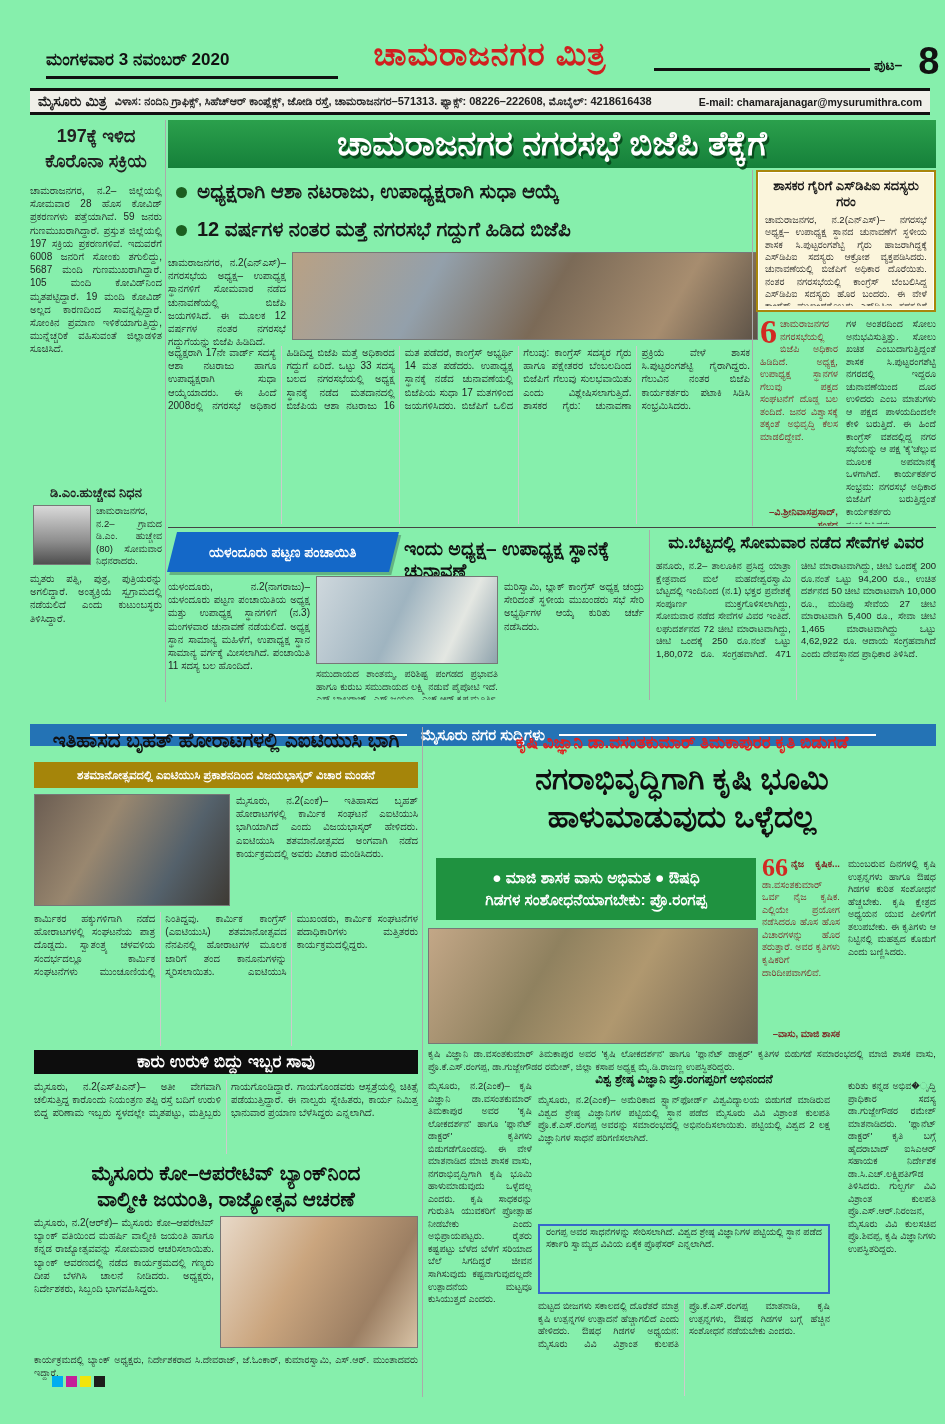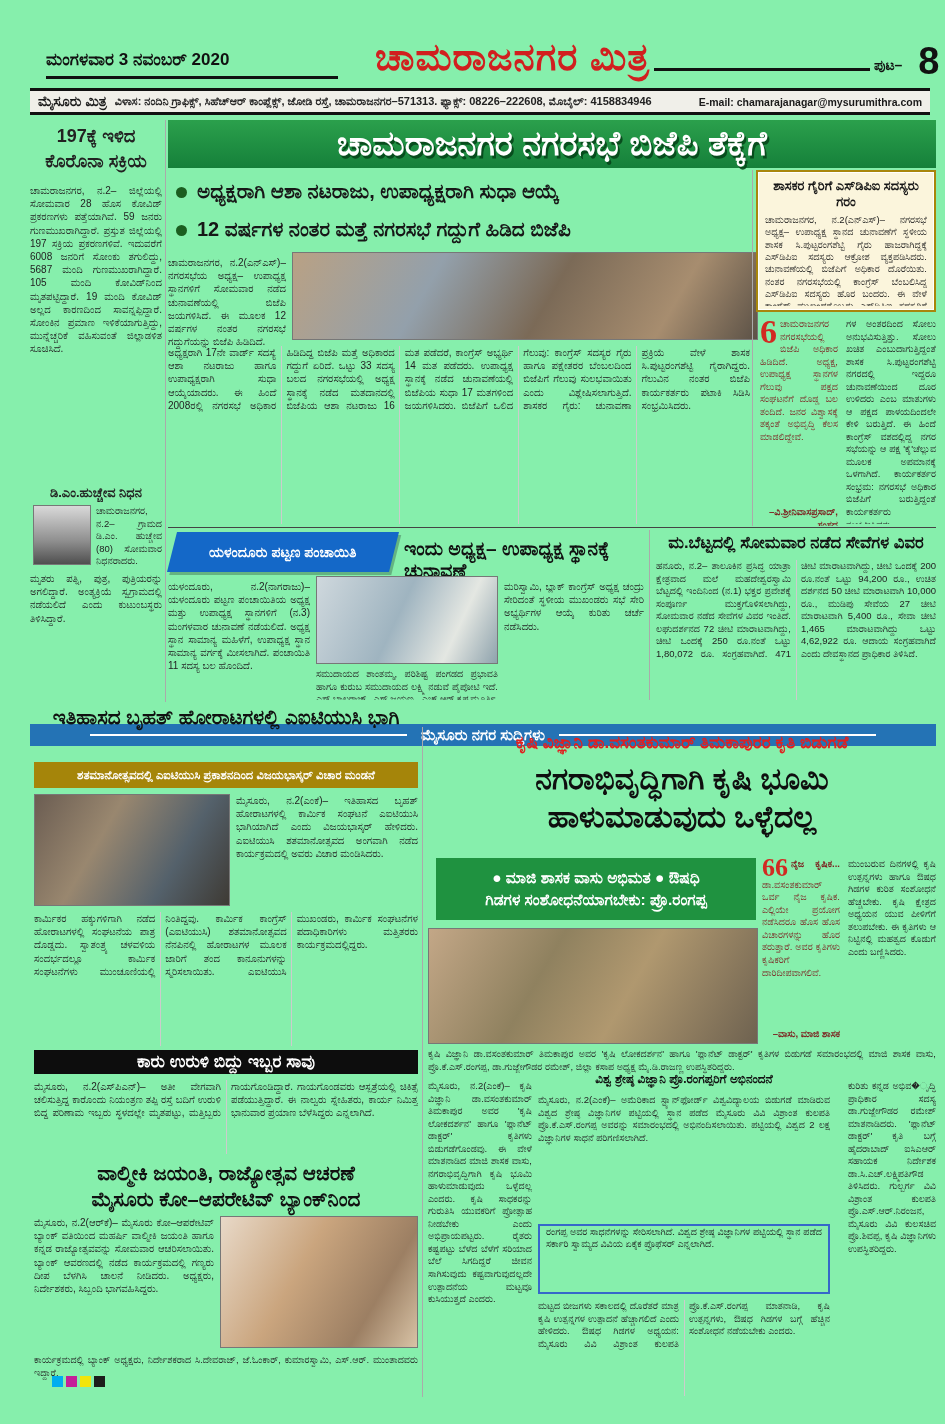--- a/index.html
+++ b/index.html
@@ -7,21 +7,21 @@
         font-family:"Liberation Sans","DejaVu Sans",sans-serif;color:#1a1a1a;}
   .tx{position:absolute;overflow:hidden;font-size:10px;line-height:1.32;text-align:justify;color:#222;}
   .tx.small{font-size:9.5px;}
   .hl{position:absolute;height:1px;background:#999;}
   .vl{position:absolute;width:1px;background:#aaa;}
   .rule{position:absolute;height:3px;background:#111;}
   .center{text-align:center;}
   .bold{font-weight:bold;}
   
   .date{position:absolute;font-size:17px;font-weight:bold;color:#111;}
-  .masthead{position:absolute;font-size:38px;font-weight:bold;color:#d11f1f;letter-spacing:1px;text-align:right;}
+  .masthead{position:absolute;font-size:32px;font-weight:bold;color:#d11f1f;letter-spacing:1px;text-align:center;}
   .pagenum{position:absolute;display:flex;align-items:flex-end;gap:2px;color:#111;}
   .pagenum .pl{font-size:14px;font-weight:bold;padding-bottom:6px;}
   .pagenum .pn{font-size:38px;font-weight:bold;line-height:1;}
   .addrbar{position:absolute;background:#f0efe9;border-top:3px solid #111;border-bottom:3px solid #111;
            display:flex;align-items:center;gap:8px;padding:0 8px;box-sizing:border-box;}
   .addrbar .lbl{font-size:14px;font-weight:bold;white-space:nowrap;}
   .addrbar .adr{font-size:11px;font-weight:bold;color:#222;white-space:nowrap;}
   .addrbar .eml{font-size:10.5px;font-weight:bold;margin-left:auto;white-space:nowrap;}
   
   .banner{position:absolute;background:linear-gradient(#2ba04c,#15803a);display:flex;align-items:center;justify-content:center;}
@@ -66,21 +66,21 @@
   <div class="date" style="left:46px;top:50px;">ಮಂಗಳವಾರ 3 ನವಂಬರ್ 2020</div>
   <div class="rule" style="left:46px;top:76px;width:292px;"></div>
   <div class="masthead" style="left:330px;top:36px;width:320px;">ಚಾಮರಾಜನಗರ ಮಿತ್ರ</div>
   <div class="rule" style="left:654px;top:68px;width:216px;"></div>
   <div class="pagenum" style="left:874px;top:42px;gap:16px;">
     <span class="pl">ಪುಟ–</span>
     <span class="pn">8</span>
   </div>
   <div class="addrbar" style="left:30px;top:88px;width:900px;height:27px;">
     <span class="lbl">ಮೈಸೂರು ಮಿತ್ರ</span>
-    <span class="adr">ವಿಳಾಸ: ನಂದಿನಿ ಗ್ರಾಫಿಕ್ಸ್, ಸಿಹೆಚ್‌ಆರ್ ಕಾಂಪ್ಲೆಕ್ಸ್, ಜೋಡಿ ರಸ್ತೆ, ಚಾಮರಾಜನಗರ–571313. ಫ್ಯಾಕ್ಸ್: 08226–222608, ಮೊಬೈಲ್: 4158834946</span>
+    <span class="adr">ವಿಳಾಸ: ನಂದಿನಿ ಗ್ರಾಫಿಕ್ಸ್, ಸಿಹೆಚ್‌ಆರ್ ಕಾಂಪ್ಲೆಕ್ಸ್, ಜೋಡಿ ರಸ್ತೆ, ಚಾಮರಾಜನಗರ–571313. ಫ್ಯಾಕ್ಸ್: 08226–222608, ಮೊಬೈಲ್: 4218616438</span>
     <span class="eml">E-mail: chamarajanagar@mysurumithra.com</span>
   </div>
 
   <div class="tx bold center" style="left:30px;top:124px;width:132px;font-size:18px;line-height:1.4;height:54px;">197ಕ್ಕೆ ಇಳಿದ ಕೊರೊನಾ ಸಕ್ರಿಯ ಪ್ರಕರಣ</div>
   <div class="tx" style="left:30px;top:184px;width:132px;height:296px;">ಚಾಮರಾಜನಗರ, ನ.2– ಜಿಲ್ಲೆಯಲ್ಲಿ ಸೋಮವಾರ 28 ಹೊಸ ಕೋವಿಡ್ ಪ್ರಕರಣಗಳು ಪತ್ತೆಯಾಗಿವೆ. 59 ಜನರು ಗುಣಮುಖರಾಗಿದ್ದಾರೆ. ಪ್ರಸ್ತುತ ಜಿಲ್ಲೆಯಲ್ಲಿ 197 ಸಕ್ರಿಯ ಪ್ರಕರಣಗಳಿವೆ. ಇದುವರೆಗೆ 6008 ಜನರಿಗೆ ಸೋಂಕು ತಗುಲಿದ್ದು, 5687 ಮಂದಿ ಗುಣಮುಖರಾಗಿದ್ದಾರೆ. 105 ಮಂದಿ ಕೋವಿಡ್‌ನಿಂದ ಮೃತಪಟ್ಟಿದ್ದಾರೆ. 19 ಮಂದಿ ಕೋವಿಡ್ ಅಲ್ಲದ ಕಾರಣದಿಂದ ಸಾವನ್ನಪ್ಪಿದ್ದಾರೆ. ಸೋಂಕಿನ ಪ್ರಮಾಣ ಇಳಿಕೆಯಾಗುತ್ತಿದ್ದು, ಮುನ್ನೆಚ್ಚರಿಕೆ ವಹಿಸುವಂತೆ ಜಿಲ್ಲಾಡಳಿತ ಸೂಚಿಸಿದೆ.</div>
   <div class="tx bold center" style="left:30px;top:484px;width:132px;font-size:13px;height:18px;">ಡಿ.ಎಂ.ಹುಚ್ಚೇವ ನಿಧನ</div>
   <div class="photo p2" style="left:33px;top:505px;width:58px;height:60px;"></div>
   <div class="tx small" style="left:96px;top:505px;width:66px;height:62px;">ಚಾಮರಾಜನಗರ, ನ.2– ಗ್ರಾಮದ ಡಿ.ಎಂ. ಹುಚ್ಚೇವ (80) ಸೋಮವಾರ ನಿಧನರಾದರು.</div>
   <div class="tx" style="left:30px;top:572px;width:132px;height:126px;">ಮೃತರು ಪತ್ನಿ, ಪುತ್ರ, ಪುತ್ರಿಯರನ್ನು ಅಗಲಿದ್ದಾರೆ. ಅಂತ್ಯಕ್ರಿಯೆ ಸ್ವಗ್ರಾಮದಲ್ಲಿ ನಡೆಯಲಿದೆ ಎಂದು ಕುಟುಂಬಸ್ಥರು ತಿಳಿಸಿದ್ದಾರೆ.</div>
   <div class="vl" style="left:165px;top:120px;height:582px;"></div>
@@ -121,32 +121,32 @@
 
   <div class="h-mid" style="left:656px;top:533px;width:280px;font-size:16.5px;text-align:center;">ಮ.ಬೆಟ್ಟದಲ್ಲಿ ಸೋಮವಾರ ನಡೆದ ಸೇವೆಗಳ ವಿವರ</div>
   <div class="tx small" style="left:656px;top:560px;width:280px;height:140px;column-count:2;column-gap:10px;column-rule:1px solid #ccc;">ಹನೂರು, ನ.2– ತಾಲೂಕಿನ ಪ್ರಸಿದ್ಧ ಯಾತ್ರಾ ಕ್ಷೇತ್ರವಾದ ಮಲೆ ಮಹದೇಶ್ವರಸ್ವಾಮಿ ಬೆಟ್ಟದಲ್ಲಿ ಇಂದಿನಿಂದ (ನ.1) ಭಕ್ತರ ಪ್ರವೇಶಕ್ಕೆ ಸಂಪೂರ್ಣ ಮುಕ್ತಗೊಳಿಸಲಾಗಿದ್ದು, ಸೋಮವಾರ ನಡೆದ ಸೇವೆಗಳ ವಿವರ ಇಂತಿದೆ. ಲಘುದರ್ಶನದ 72 ಚೀಟಿ ಮಾರಾಟವಾಗಿದ್ದು, ಚೀಟಿ ಒಂದಕ್ಕೆ 250 ರೂ.ನಂತೆ ಒಟ್ಟು 1,80,072 ರೂ. ಸಂಗ್ರಹವಾಗಿದೆ. 471 ಚೀಟಿ ಮಾರಾಟವಾಗಿದ್ದು, ಚೀಟಿ ಒಂದಕ್ಕೆ 200 ರೂ.ನಂತೆ ಒಟ್ಟು 94,200 ರೂ., ಉಚಿತ ದರ್ಶನದ 50 ಚೀಟಿ ಮಾರಾಟವಾಗಿ 10,000 ರೂ., ಮುಡಿಪು ಸೇವೆಯ 27 ಚೀಟಿ ಮಾರಾಟವಾಗಿ 5,400 ರೂ., ಸೇವಾ ಚೀಟಿ 1,465 ಮಾರಾಟವಾಗಿದ್ದು ಒಟ್ಟು 4,62,922 ರೂ. ಆದಾಯ ಸಂಗ್ರಹವಾಗಿದೆ ಎಂದು ದೇವಸ್ಥಾನದ ಪ್ರಾಧಿಕಾರ ತಿಳಿಸಿದೆ.</div>
 
   <div class="divider" style="left:30px;top:724px;width:906px;height:22px;">
     <div class="ln"></div>
     <div class="dt">ಮೈಸೂರು ನಗರ ಸುದ್ದಿಗಳು</div>
     <div class="ln"></div>
   </div>
 
-  <div class="h-mid center" style="left:32px;top:706px;width:388px;font-size:20px;">ಇತಿಹಾಸದ ಬೃಹತ್ ಹೋರಾಟಗಳಲ್ಲಿ ಎಐಟಿಯುಸಿ ಭಾಗಿ</div>
+  <div class="h-mid center" style="left:32px;top:729px;width:388px;font-size:20px;">ಇತಿಹಾಸದ ಬೃಹತ್ ಹೋರಾಟಗಳಲ್ಲಿ ಎಐಟಿಯುಸಿ ಭಾಗಿ</div>
   <div class="olivebar" style="left:34px;top:762px;width:384px;height:26px;">ಶತಮಾನೋತ್ಸವದಲ್ಲಿ ಎಐಟಿಯುಸಿ ಪ್ರಕಾಶನದಿಂದ ವಿಜಯಭಾಸ್ಕರ್ ವಿಚಾರ ಮಂಡನೆ</div>
   <div class="photo p4" style="left:34px;top:794px;width:196px;height:112px;"></div>
   <div class="tx" style="left:236px;top:794px;width:182px;height:112px;">ಮೈಸೂರು, ನ.2(ಎಂಕೆ)– ಇತಿಹಾಸದ ಬೃಹತ್ ಹೋರಾಟಗಳಲ್ಲಿ ಕಾರ್ಮಿಕ ಸಂಘಟನೆ ಎಐಟಿಯುಸಿ ಭಾಗಿಯಾಗಿದೆ ಎಂದು ವಿಜಯಭಾಸ್ಕರ್ ಹೇಳಿದರು. ಎಐಟಿಯುಸಿ ಶತಮಾನೋತ್ಸವದ ಅಂಗವಾಗಿ ನಡೆದ ಕಾರ್ಯಕ್ರಮದಲ್ಲಿ ಅವರು ವಿಚಾರ ಮಂಡಿಸಿದರು.</div>
   <div class="tx" style="left:34px;top:912px;width:384px;height:134px;column-count:3;column-gap:10px;column-rule:1px solid #ccc;">ಕಾರ್ಮಿಕರ ಹಕ್ಕುಗಳಿಗಾಗಿ ನಡೆದ ಹೋರಾಟಗಳಲ್ಲಿ ಸಂಘಟನೆಯ ಪಾತ್ರ ದೊಡ್ಡದು. ಸ್ವಾತಂತ್ರ್ಯ ಚಳವಳಿಯ ಸಂದರ್ಭದಲ್ಲೂ ಕಾರ್ಮಿಕ ಸಂಘಟನೆಗಳು ಮುಂಚೂಣಿಯಲ್ಲಿ ನಿಂತಿದ್ದವು. ಕಾರ್ಮಿಕ ಕಾಂಗ್ರೆಸ್ (ಎಐಟಿಯುಸಿ) ಶತಮಾನೋತ್ಸವದ ನೆನಪಿನಲ್ಲಿ ಹೋರಾಟಗಳ ಮೂಲಕ ಜಾರಿಗೆ ತಂದ ಕಾನೂನುಗಳನ್ನು ಸ್ಮರಿಸಲಾಯಿತು. ಎಐಟಿಯುಸಿ ಮುಖಂಡರು, ಕಾರ್ಮಿಕ ಸಂಘಟನೆಗಳ ಪದಾಧಿಕಾರಿಗಳು ಮತ್ತಿತರರು ಕಾರ್ಯಕ್ರಮದಲ್ಲಿದ್ದರು.</div>
 
   <div class="blackbar" style="left:34px;top:1050px;width:384px;height:24px;">ಕಾರು ಉರುಳಿ ಬಿದ್ದು ಇಬ್ಬರ ಸಾವು</div>
   <div class="tx" style="left:34px;top:1080px;width:384px;height:74px;column-count:2;column-gap:10px;column-rule:1px solid #ccc;">ಮೈಸೂರು, ನ.2(ಎಸ್‌ಪಿಎನ್)– ಅತೀ ವೇಗವಾಗಿ ಚಲಿಸುತ್ತಿದ್ದ ಕಾರೊಂದು ನಿಯಂತ್ರಣ ತಪ್ಪಿ ರಸ್ತೆ ಬದಿಗೆ ಉರುಳಿ ಬಿದ್ದ ಪರಿಣಾಮ ಇಬ್ಬರು ಸ್ಥಳದಲ್ಲೇ ಮೃತಪಟ್ಟು, ಮತ್ತಿಬ್ಬರು ಗಾಯಗೊಂಡಿದ್ದಾರೆ. ಗಾಯಗೊಂಡವರು ಆಸ್ಪತ್ರೆಯಲ್ಲಿ ಚಿಕಿತ್ಸೆ ಪಡೆಯುತ್ತಿದ್ದಾರೆ. ಈ ನಾಲ್ವರು ಸ್ನೇಹಿತರು, ಕಾರ್ಯ ನಿಮಿತ್ತ ಭಾನುವಾರ ಪ್ರಯಾಣ ಬೆಳೆಸಿದ್ದರು ಎನ್ನಲಾಗಿದೆ.</div>
 
   <div class="h-mid center" style="left:34px;top:1160px;width:384px;font-size:20px;line-height:1.3;">
+    <div>ಮೈಸೂರು ಕೋ–ಆಪರೇಟಿವ್ ಬ್ಯಾಂಕ್‌ನಿಂದ</div>
     <div>ವಾಲ್ಮೀಕಿ ಜಯಂತಿ, ರಾಜ್ಯೋತ್ಸವ ಆಚರಣೆ</div>
-    <div>ಮೈಸೂರು ಕೋ–ಆಪರೇಟಿವ್ ಬ್ಯಾಂಕ್‌ನಿಂದ</div>
   </div>
   <div class="tx" style="left:34px;top:1216px;width:180px;height:134px;">ಮೈಸೂರು, ನ.2(ಆರ್‌ಕೆ)– ಮೈಸೂರು ಕೋ–ಆಪರೇಟಿವ್ ಬ್ಯಾಂಕ್ ವತಿಯಿಂದ ಮಹರ್ಷಿ ವಾಲ್ಮೀಕಿ ಜಯಂತಿ ಹಾಗೂ ಕನ್ನಡ ರಾಜ್ಯೋತ್ಸವವನ್ನು ಸೋಮವಾರ ಆಚರಿಸಲಾಯಿತು. ಬ್ಯಾಂಕ್ ಆವರಣದಲ್ಲಿ ನಡೆದ ಕಾರ್ಯಕ್ರಮದಲ್ಲಿ ಗಣ್ಯರು ದೀಪ ಬೆಳಗಿಸಿ ಚಾಲನೆ ನೀಡಿದರು. ಅಧ್ಯಕ್ಷರು, ನಿರ್ದೇಶಕರು, ಸಿಬ್ಬಂದಿ ಭಾಗವಹಿಸಿದ್ದರು.</div>
   <div class="photo p6" style="left:220px;top:1216px;width:198px;height:132px;"></div>
   <div class="tx small caption" style="left:34px;top:1354px;width:384px;height:42px;font-weight:normal;">ಕಾರ್ಯಕ್ರಮದಲ್ಲಿ ಬ್ಯಾಂಕ್ ಅಧ್ಯಕ್ಷರು, ನಿರ್ದೇಶಕರಾದ ಸಿ.ದೇವರಾಜ್, ಜೆ.ಓಂಕಾರ್, ಕುಮಾರಸ್ವಾಮಿ, ಎಸ್.ಆರ್. ಮುಂತಾದವರು ಇದ್ದಾರೆ.</div>
 
   <div class="vl" style="left:422px;top:727px;height:670px;"></div>
 
   <div class="kicker" style="left:428px;top:733px;width:508px;">ಕೃಷಿ ವಿಜ್ಞಾನಿ ಡಾ.ವಸಂತಕುಮಾರ್ ತಿಮಕಾಪುರರ ಕೃತಿ ಬಿಡುಗಡೆ</div>
   <div class="bigh" style="left:428px;top:760px;width:508px;">
     <div>ನಗರಾಭಿವೃದ್ಧಿಗಾಗಿ ಕೃಷಿ ಭೂಮಿ</div>

